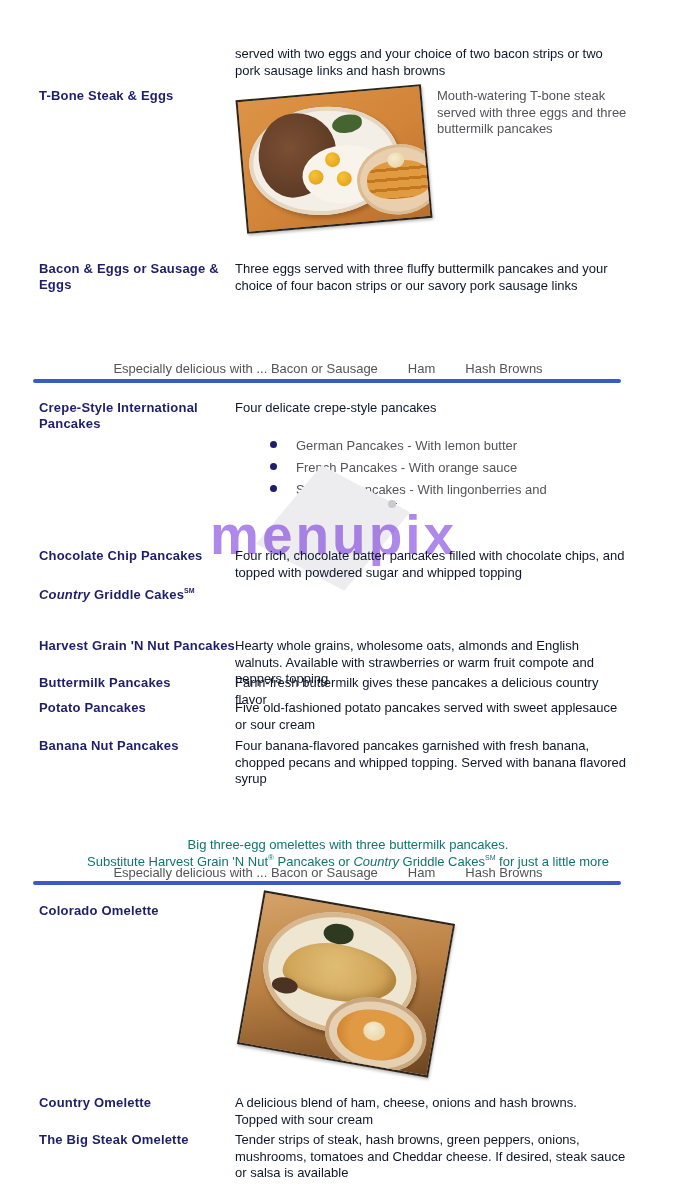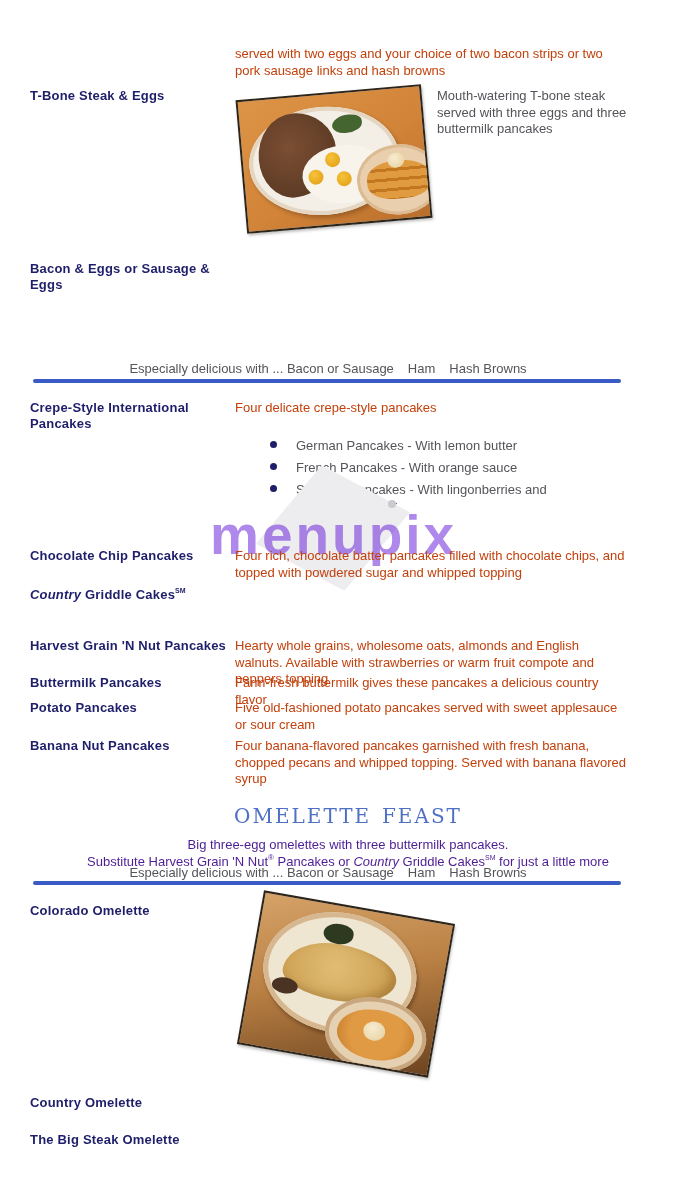--- a/index.html
+++ b/index.html
@@ -7,35 +7,35 @@
   .page {
     position: relative;
     width: 696px;
     height: 1200px;
     background: #ffffff;
     font-family: "Liberation Sans", sans-serif;
     overflow: hidden;
   }
   .item-name {
     position: absolute;
-    left: 30px;
+    left: 39px;
     width: 198px;
     font-size: 13px;
     line-height: 16px;
     font-weight: bold;
     color: #1e1e6a;
     letter-spacing: 0.2px;
   }
   .desc {
     position: absolute;
     left: 235px;
     width: 392px;
     font-size: 13px;
     line-height: 16.5px;
-    color: #c2410c;
+    color: #0f172a;
   }
   .desc-right {
     position: absolute;
     left: 437px;
     width: 205px;
     font-size: 13px;
     line-height: 16.5px;
     color: #54545a;
   }
   .section-title {
@@ -51,29 +51,29 @@
     font-variant: small-caps;
   }
   .tagline {
     position: absolute;
     left: 0;
     width: 656px;
     text-align: center;
     font-size: 13px;
     color: #54545a;
   }
-  .tagline .gap { display: inline-block; margin-left: 14px; }
+  .tagline .gap { display: inline-block; margin-left: 30px; }
   .center-line {
     position: absolute;
     left: 0;
     width: 696px;
     text-align: center;
     font-size: 13px;
     line-height: 14px;
-    color: #4c1d95;
+    color: #0f766e;
   }
   .rule {
     position: absolute;
     left: 33px;
     width: 588px;
     height: 4px;
     background: #3a5ac6;
     border-radius: 2px;
   }
   sup.reg { font-size: 8px; vertical-align: 6px; }
@@ -252,20 +252,21 @@
     <div class="yolk yolk1"></div>
     <div class="yolk yolk2"></div>
     <div class="yolk yolk3"></div>
     <div class="plate-side"></div>
     <div class="pancakes"></div>
     <div class="butter butter-steak"></div>
   </div>
   <div class="desc-right" style="top:88px">Mouth-watering T-bone steak served with three eggs and three buttermilk pancakes</div>
 
   <div class="item-name" style="top:261px; width:205px">Bacon &amp; Eggs or Sausage &amp; Eggs</div>
+  <div class="desc" style="top:261px">Three eggs served with three fluffy buttermilk pancakes and your choice of four bacon strips or our savory pork sausage links</div>
 
   <div class="tagline" style="top:361px">
     <span>Especially delicious with ... Bacon or Sausage</span><span class="gap">Ham</span><span class="gap">Hash Browns</span>
   </div>
   <div class="rule" style="top:379px"></div>
 
   <div class="item-name" style="top:400px; width:185px">Crepe-Style International Pancakes</div>
   <div class="desc" style="top:400px">Four delicate crepe-style pancakes</div>
 
   <div class="bullet-row" style="top:438px">
@@ -292,36 +293,37 @@
 
   <div class="item-name" style="top:675px">Buttermilk Pancakes</div>
   <div class="desc" style="top:675px">Farm-fresh buttermilk gives these pancakes a delicious country flavor</div>
 
   <div class="item-name" style="top:700px">Potato Pancakes</div>
   <div class="desc" style="top:700px">Five old-fashioned potato pancakes served with sweet applesauce or sour cream</div>
 
   <div class="item-name" style="top:738px">Banana Nut Pancakes</div>
   <div class="desc" style="top:738px">Four banana-flavored pancakes garnished with fresh banana, chopped pecans and whipped topping. Served with banana flavored syrup</div>
 
-  <div class="section-title" style="top:798px">omelette feast</div>
   <div class="center-line" style="top:838px">Big three-egg omelettes with three buttermilk pancakes.</div>
   <div class="center-line" style="top:851px"><span>Substitute Harvest Grain 'N Nut</span><sup class="reg">®</sup><span> Pancakes or </span><span class="it">Country</span><span> Griddle Cakes</span><sup class="sm">SM</sup><span> for just a little more</span></div>
   <div class="tagline" style="top:865px">
     <span>Especially delicious with ... Bacon or Sausage</span><span class="gap">Ham</span><span class="gap">Hash Browns</span>
   </div>
   <div class="rule" style="top:881px"></div>
 
   <div class="item-name" style="top:903px">Colorado Omelette</div>
   <div class="photo photo-omelette">
     <div class="om-plate"></div>
     <div class="om-body"></div>
     <div class="om-garnish"></div>
     <div class="om-dark"></div>
     <div class="om-side-plate"></div>
     <div class="om-pancake"></div>
     <div class="butter butter-om"></div>
   </div>
 
   <div class="item-name" style="top:1095px">Country Omelette</div>
+  <div class="desc" style="top:1095px; width:380px">A delicious blend of ham, cheese, onions and hash browns. Topped with sour cream</div>
 
   <div class="item-name" style="top:1132px">The Big Steak Omelette</div>
+  <div class="desc" style="top:1132px">Tender strips of steak, hash browns, green peppers, onions, mushrooms, tomatoes and Cheddar cheese. If desired, steak sauce or salsa is available</div>
 
 </div>
 
 </body></html>

